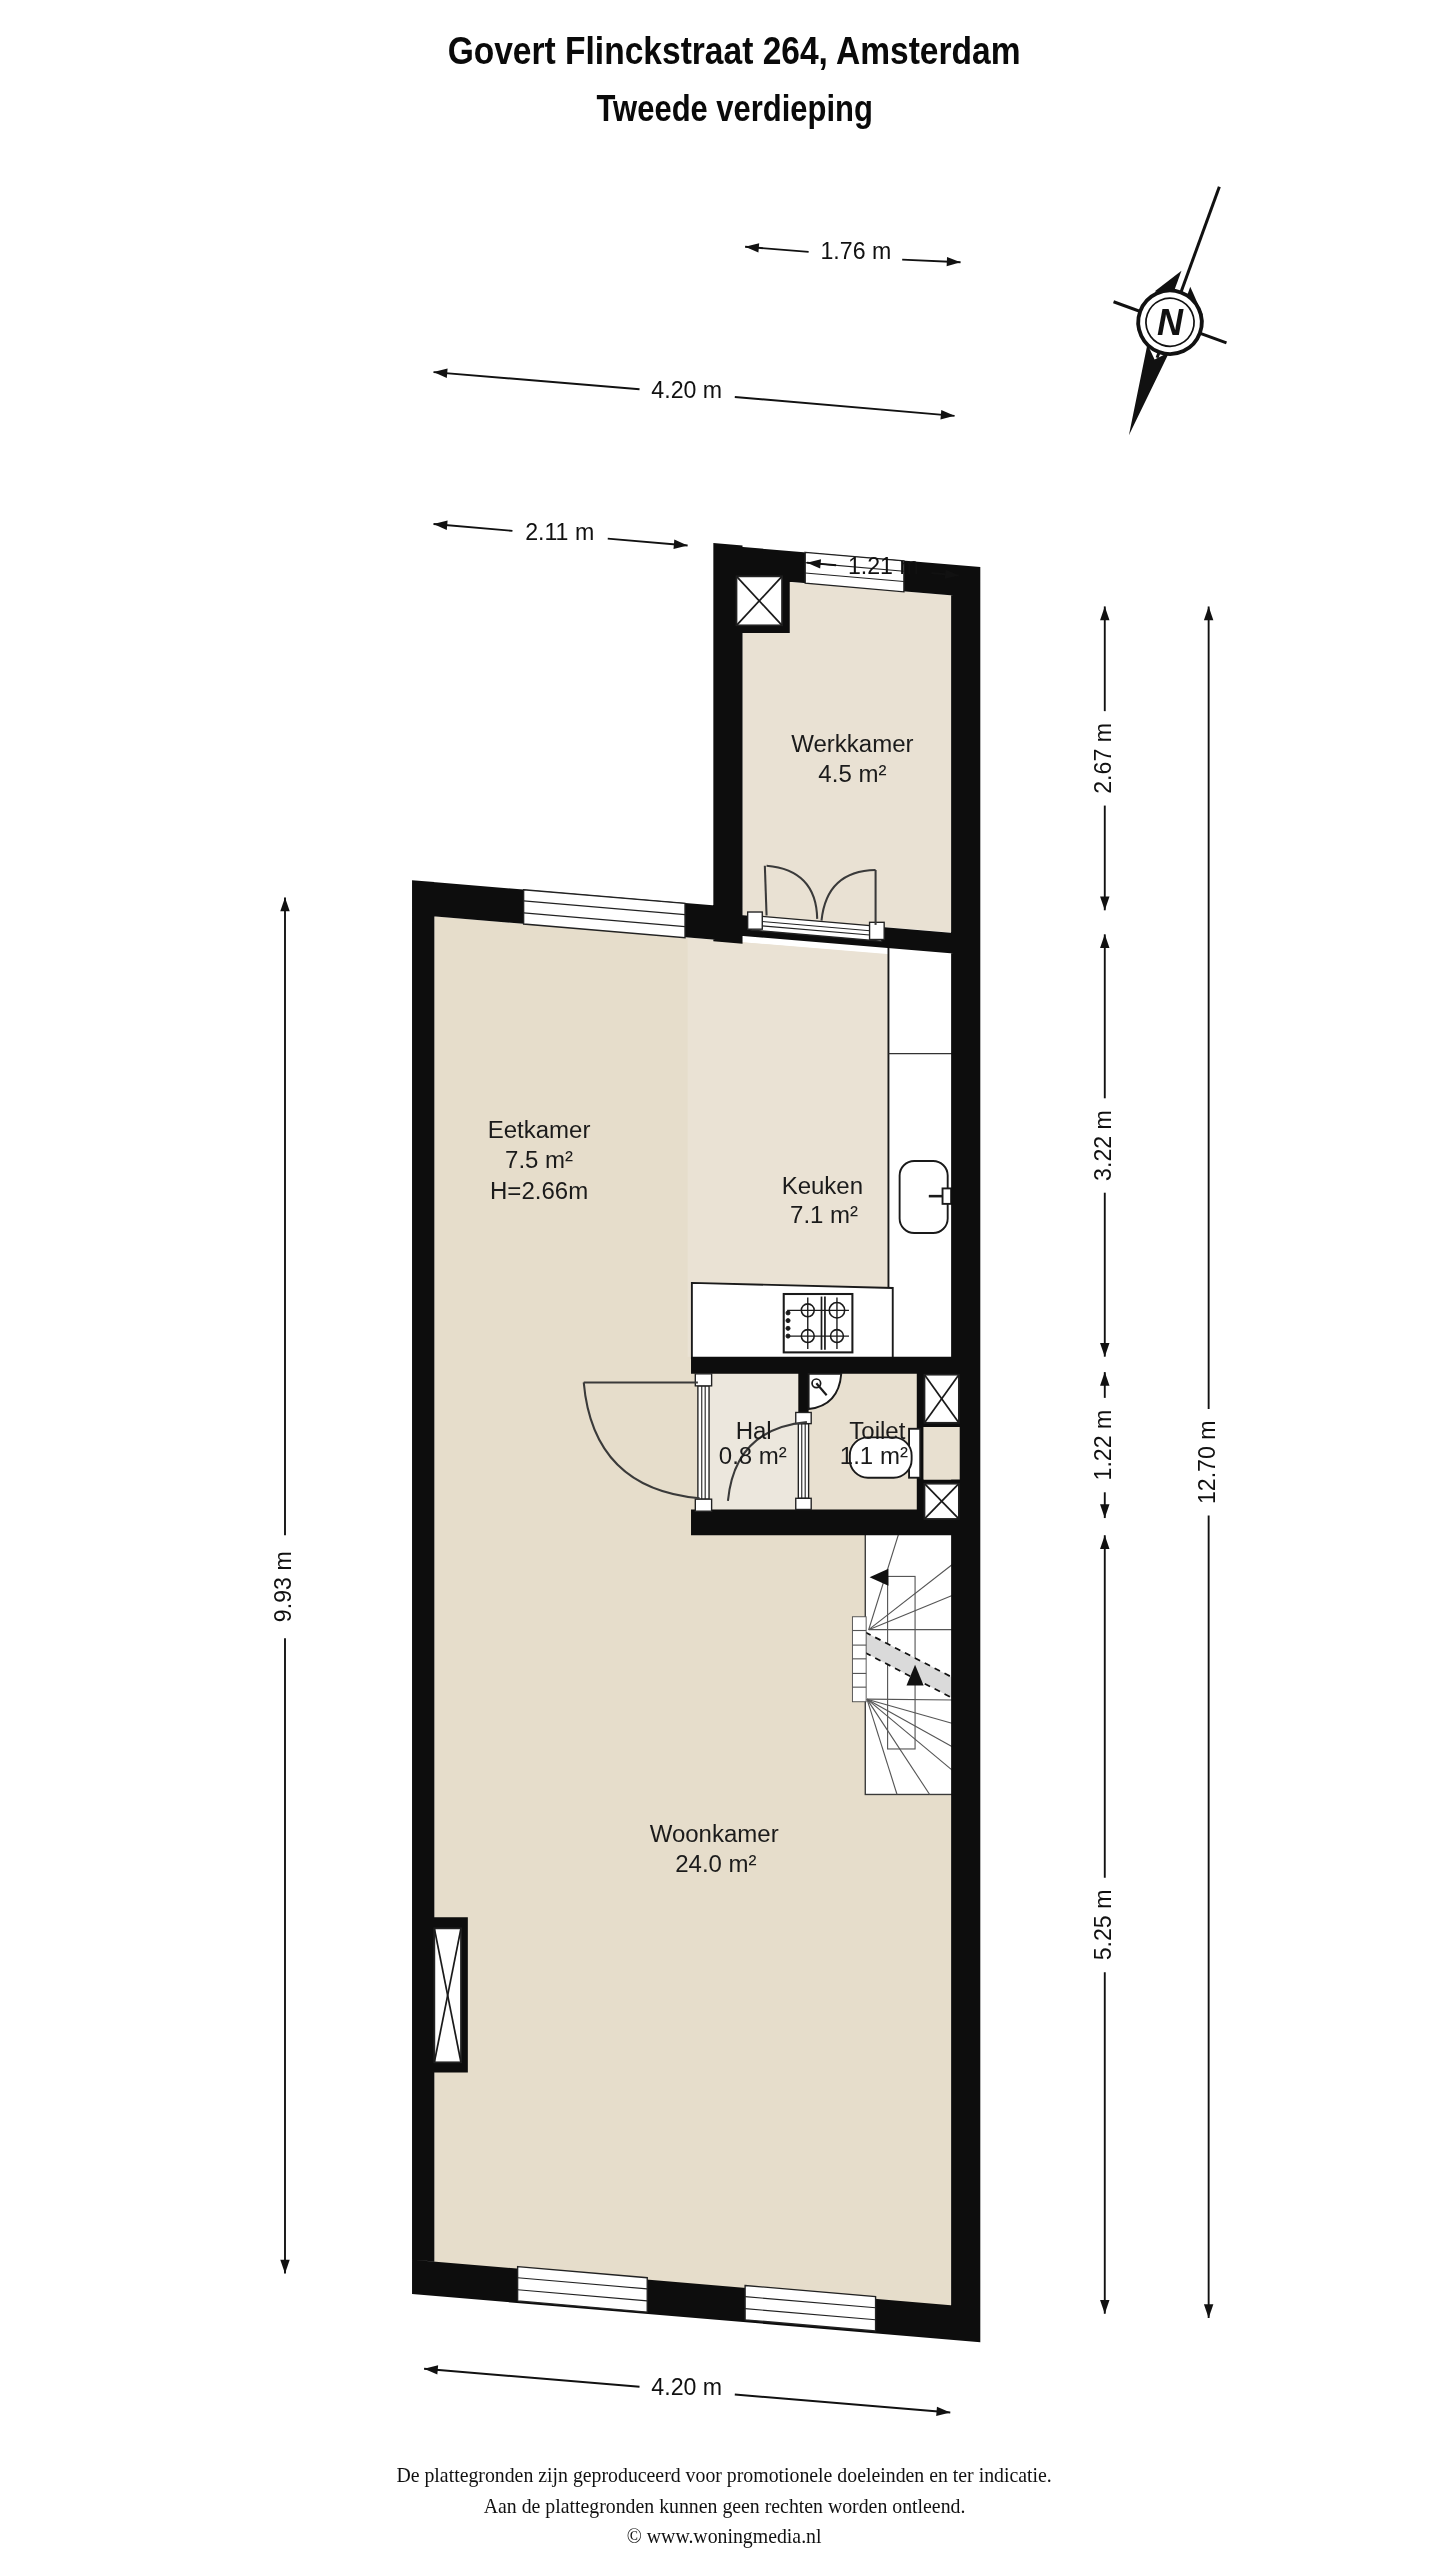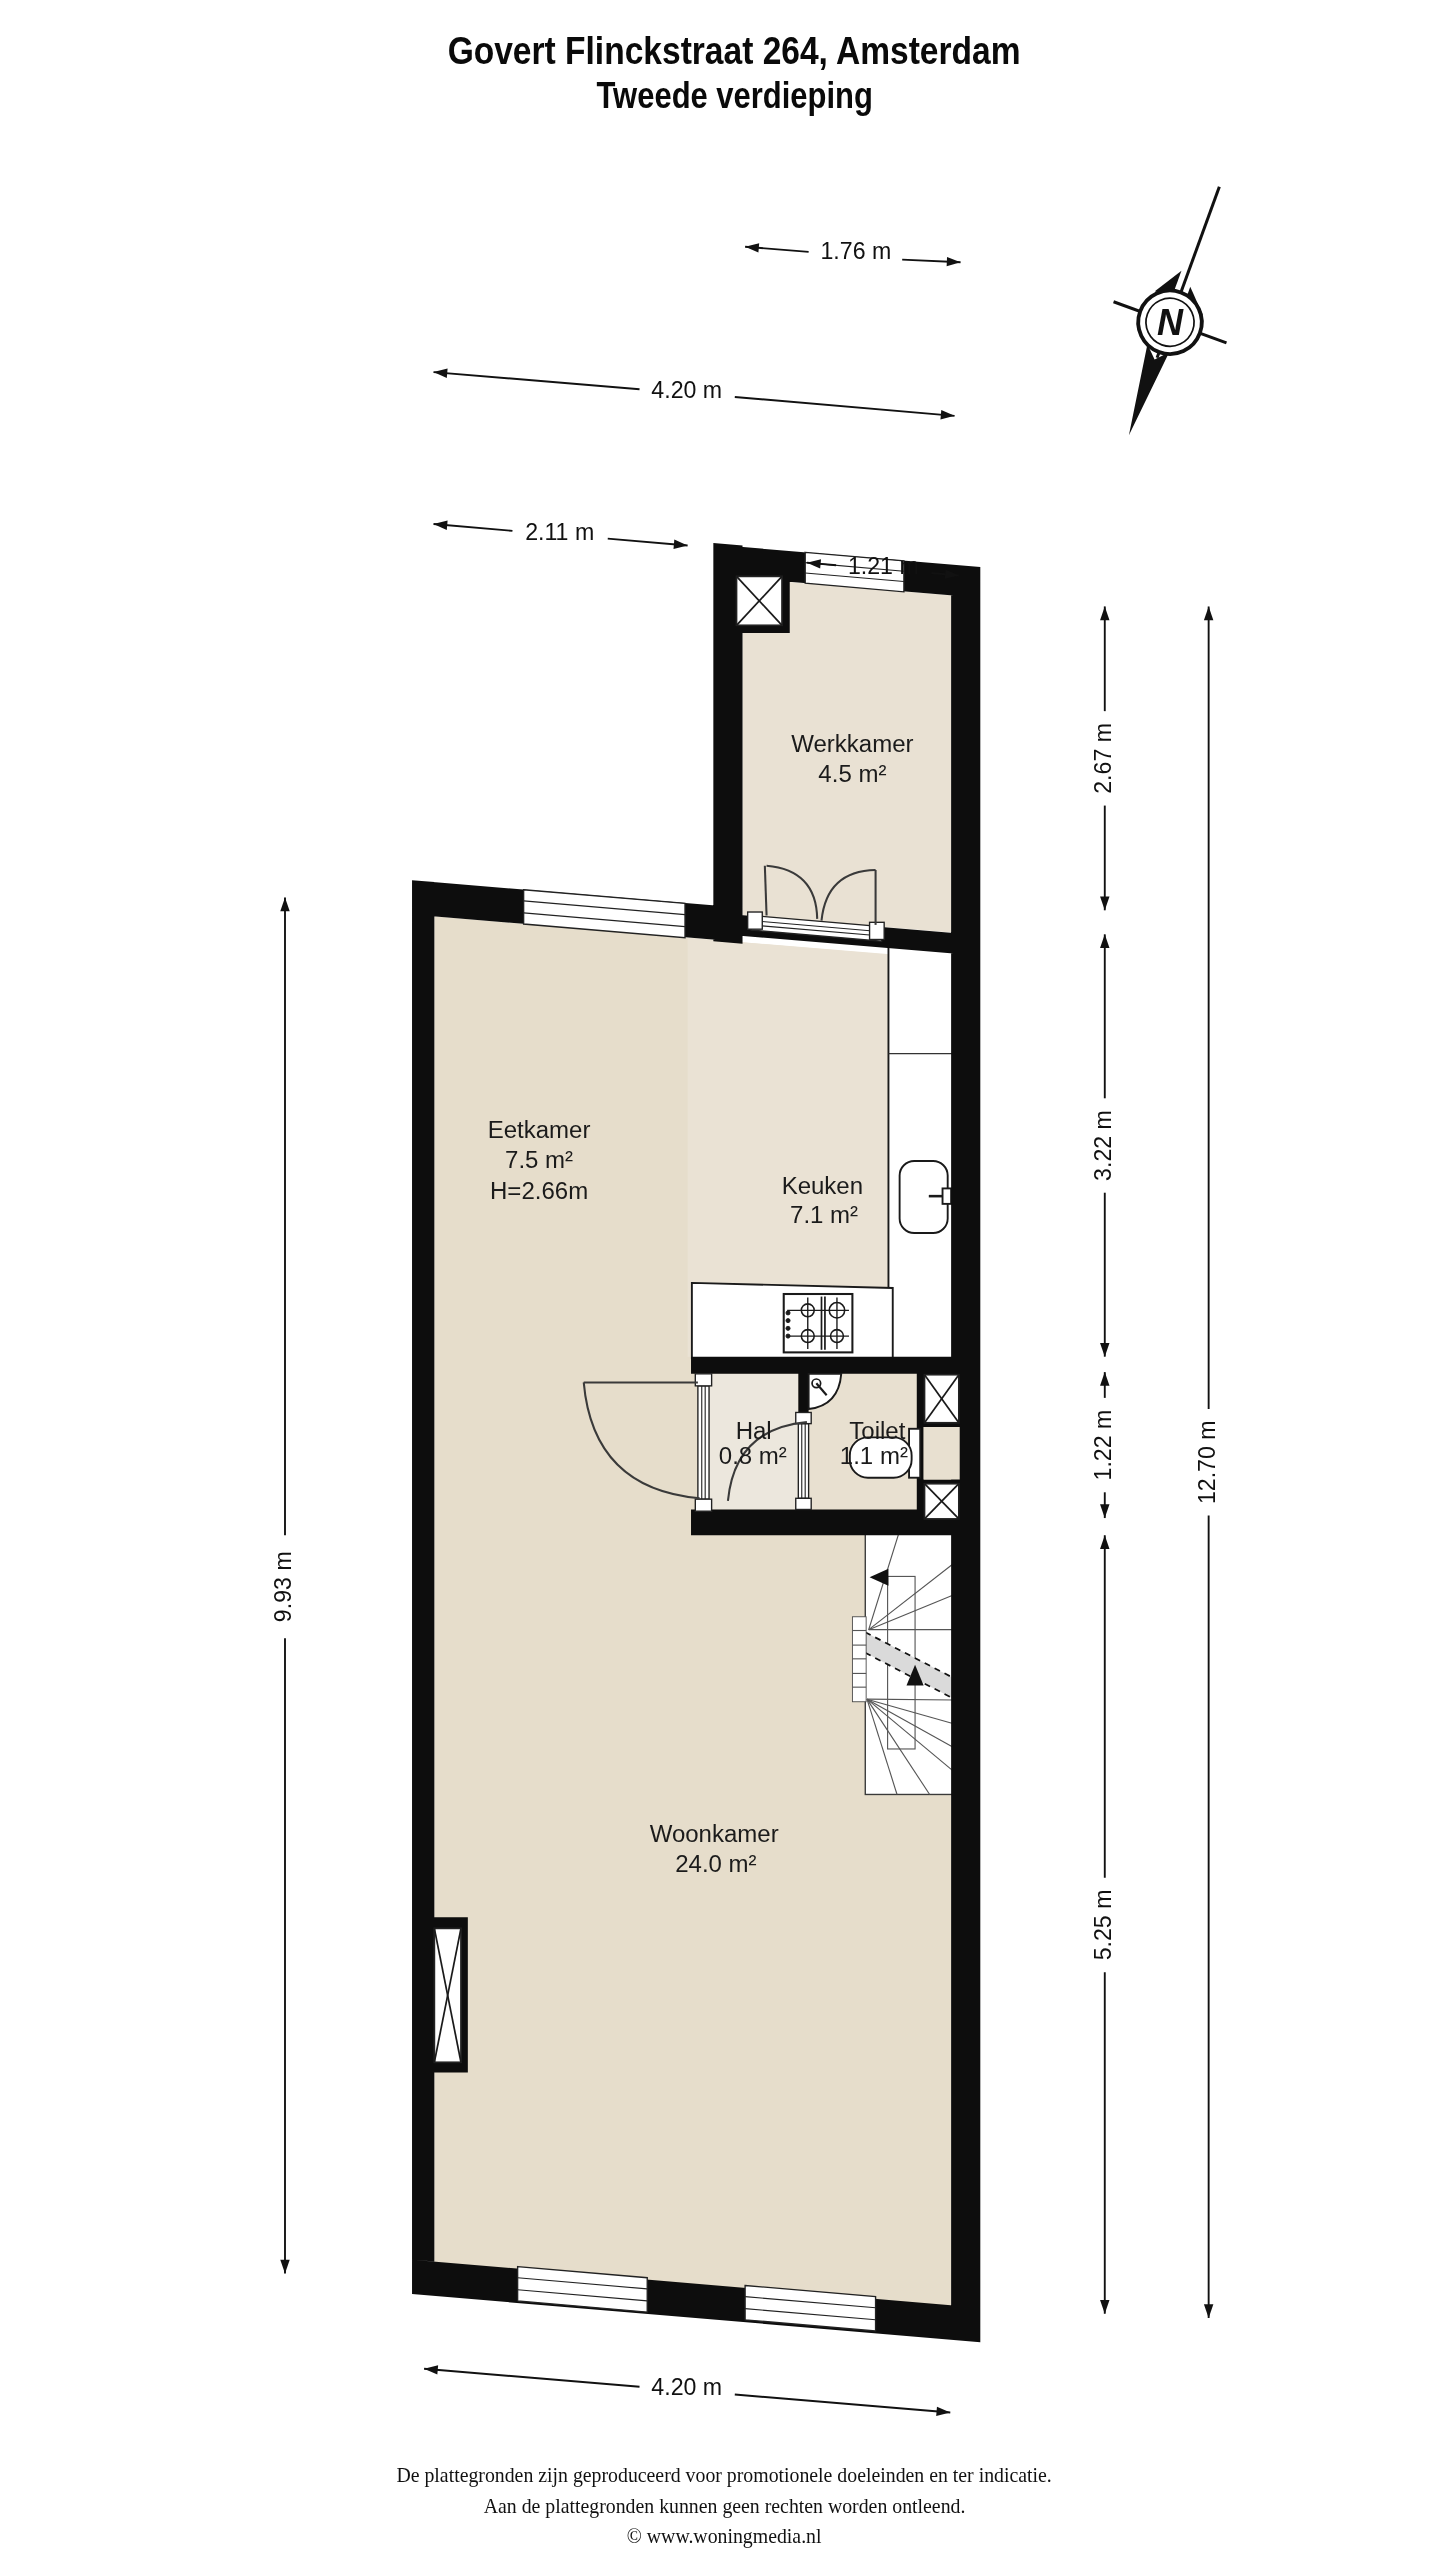--- a/index.html
+++ b/index.html
@@ -1,20 +1,20 @@
 <!DOCTYPE html>
 <html style="font-size:13.7px"><head>
 <meta charset="utf-8">
 <style>
   html,body{margin:0;padding:0;background:#fff;}
   .page{position:relative;width:1449px;height:2576px;background:#fff;overflow:hidden;
         font-family:"Liberation Sans","DejaVu Sans",sans-serif;}
   .title{position:absolute;left:0;right:0;top:29px;text-align:center;color:#0a0a0a;padding-left:20px;}
   .title .l1{display:inline-block;font-size:39px;font-weight:bold;transform:scaleX(.86);transform-origin:center;}
-  .title .l2{display:block;margin-top:2px;}
+  .title .l2{display:block;margin-top:15px;}
   .title .l2 span{display:inline-block;font-size:36px;font-weight:bold;transform:scaleX(.86);transform-origin:center;}
   .footer{position:absolute;left:0;right:0;top:2461px;text-align:center;color:#111;line-height:27.5px;font-family:Liberation Serif, serif;}
   .footer span{display:inline-block;font-size:22px;transform:scaleX(.9);transform-origin:center;}
   svg{position:absolute;left:0;top:0;}
   .room-label{font-size:28px;fill:#1b1b1b;text-anchor:middle;}
   .dim line{stroke:#111;stroke-width:2.2;}
   .dim polygon{fill:#111;}
   .dim text{font-size:27px;fill:#111;text-anchor:middle;dominant-baseline:middle;}
   .fixture{fill:#ffffff;stroke:#1a1a1a;stroke-width:2.2;}
   .thinline{stroke:#333;stroke-width:1.4;fill:none;}

